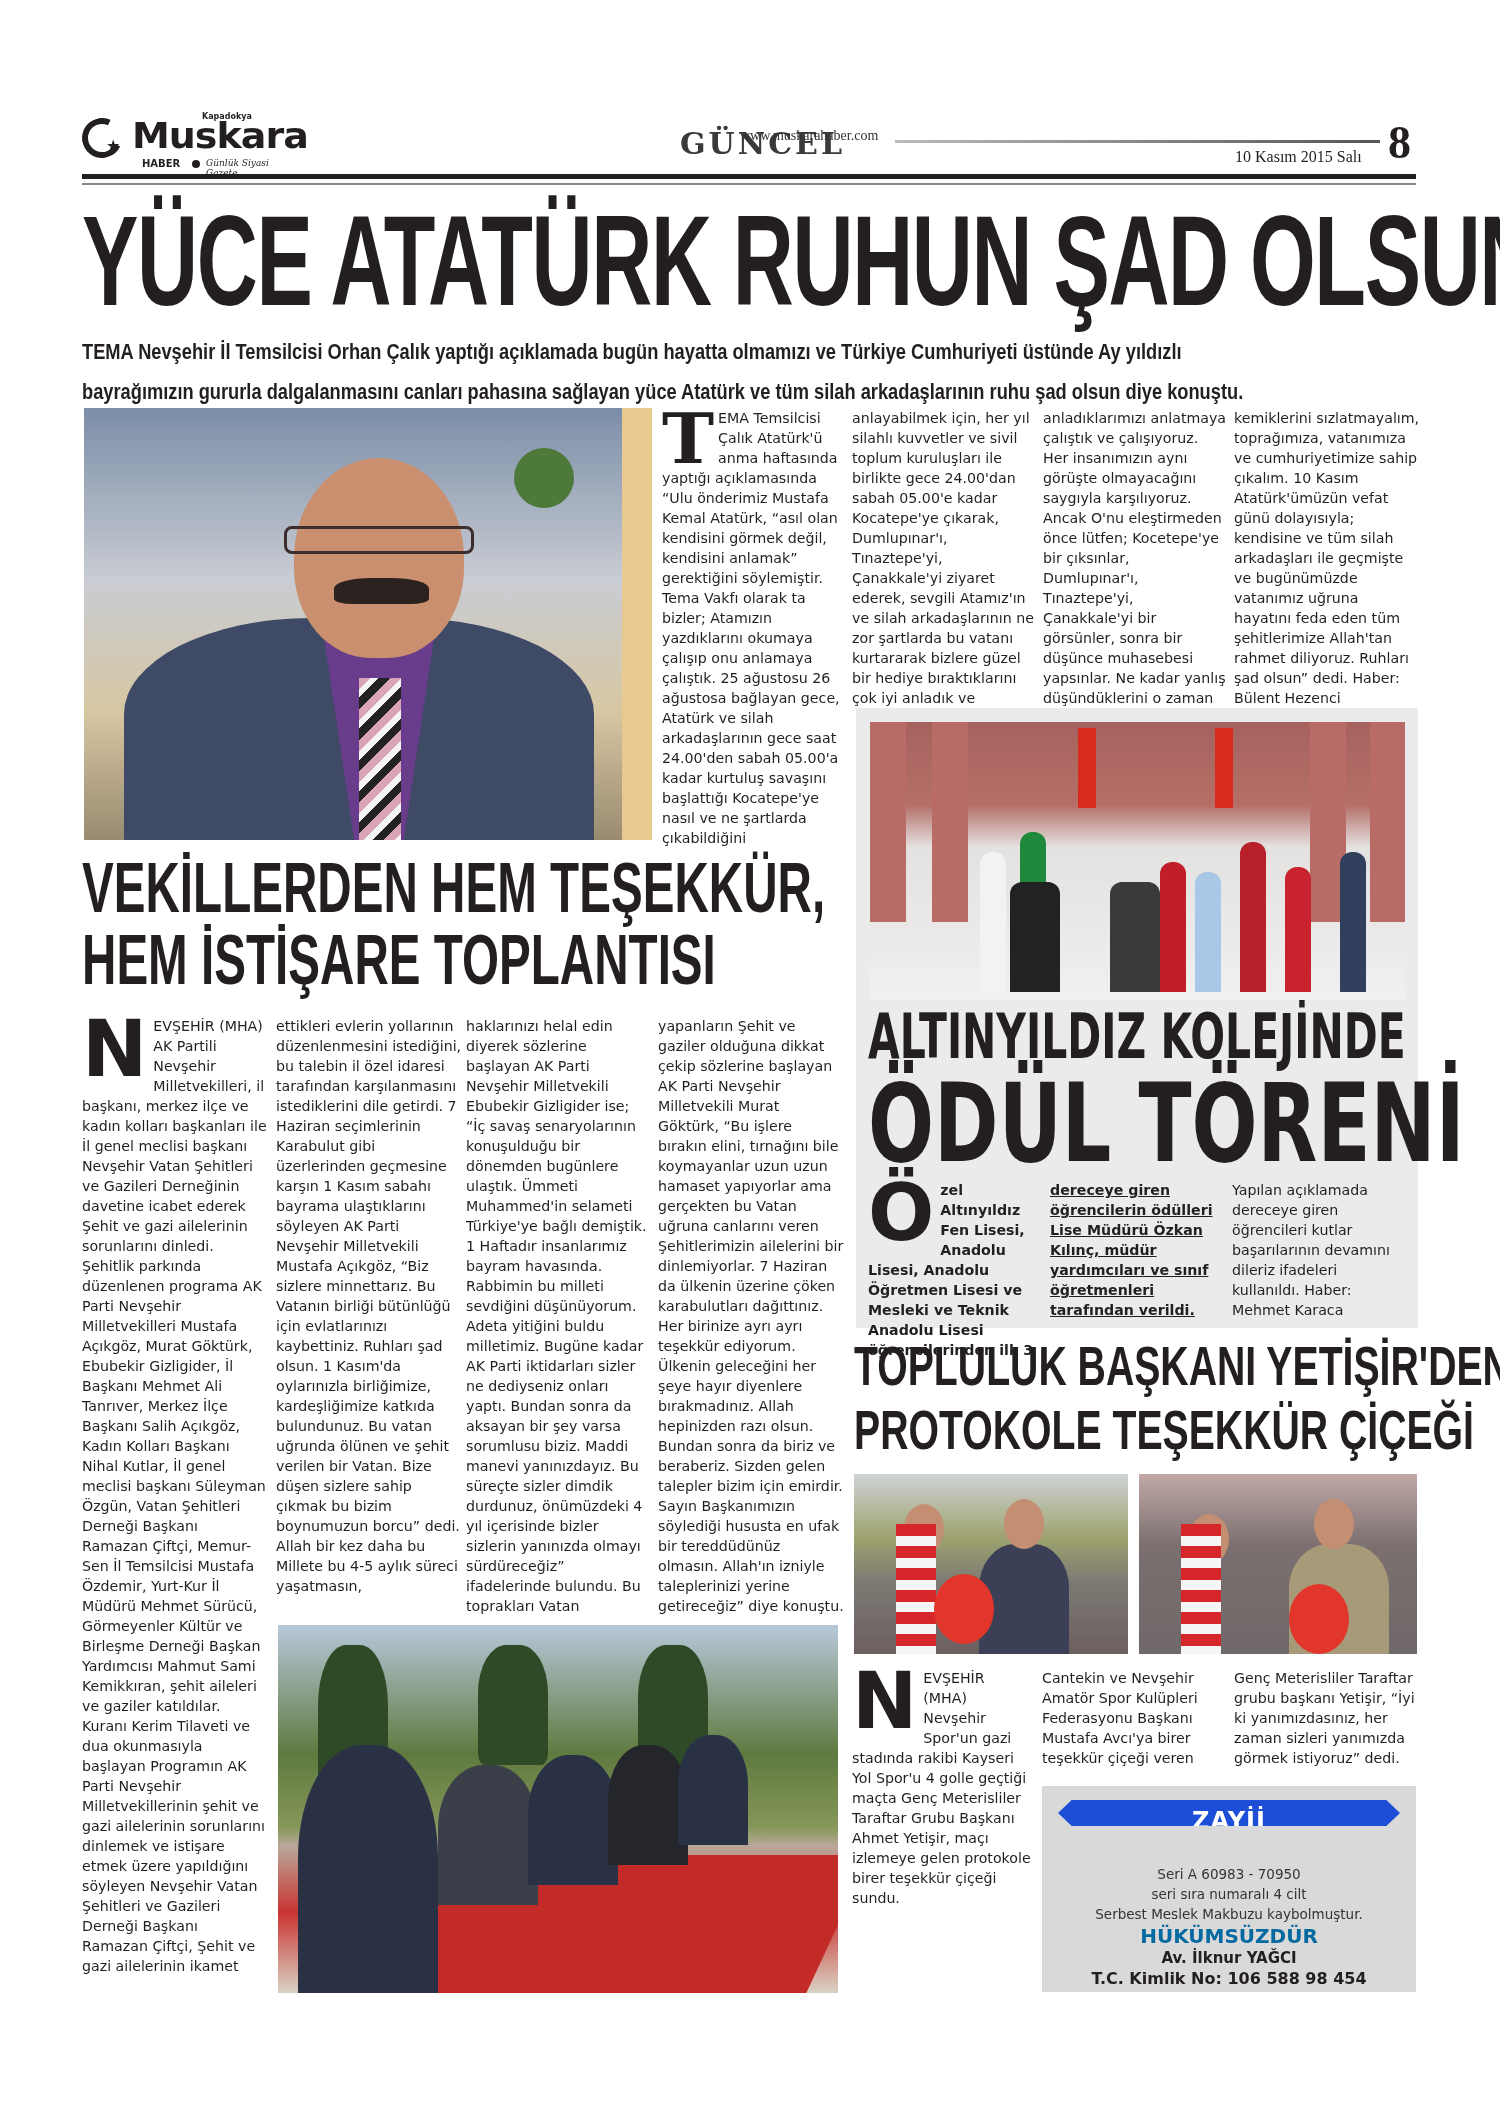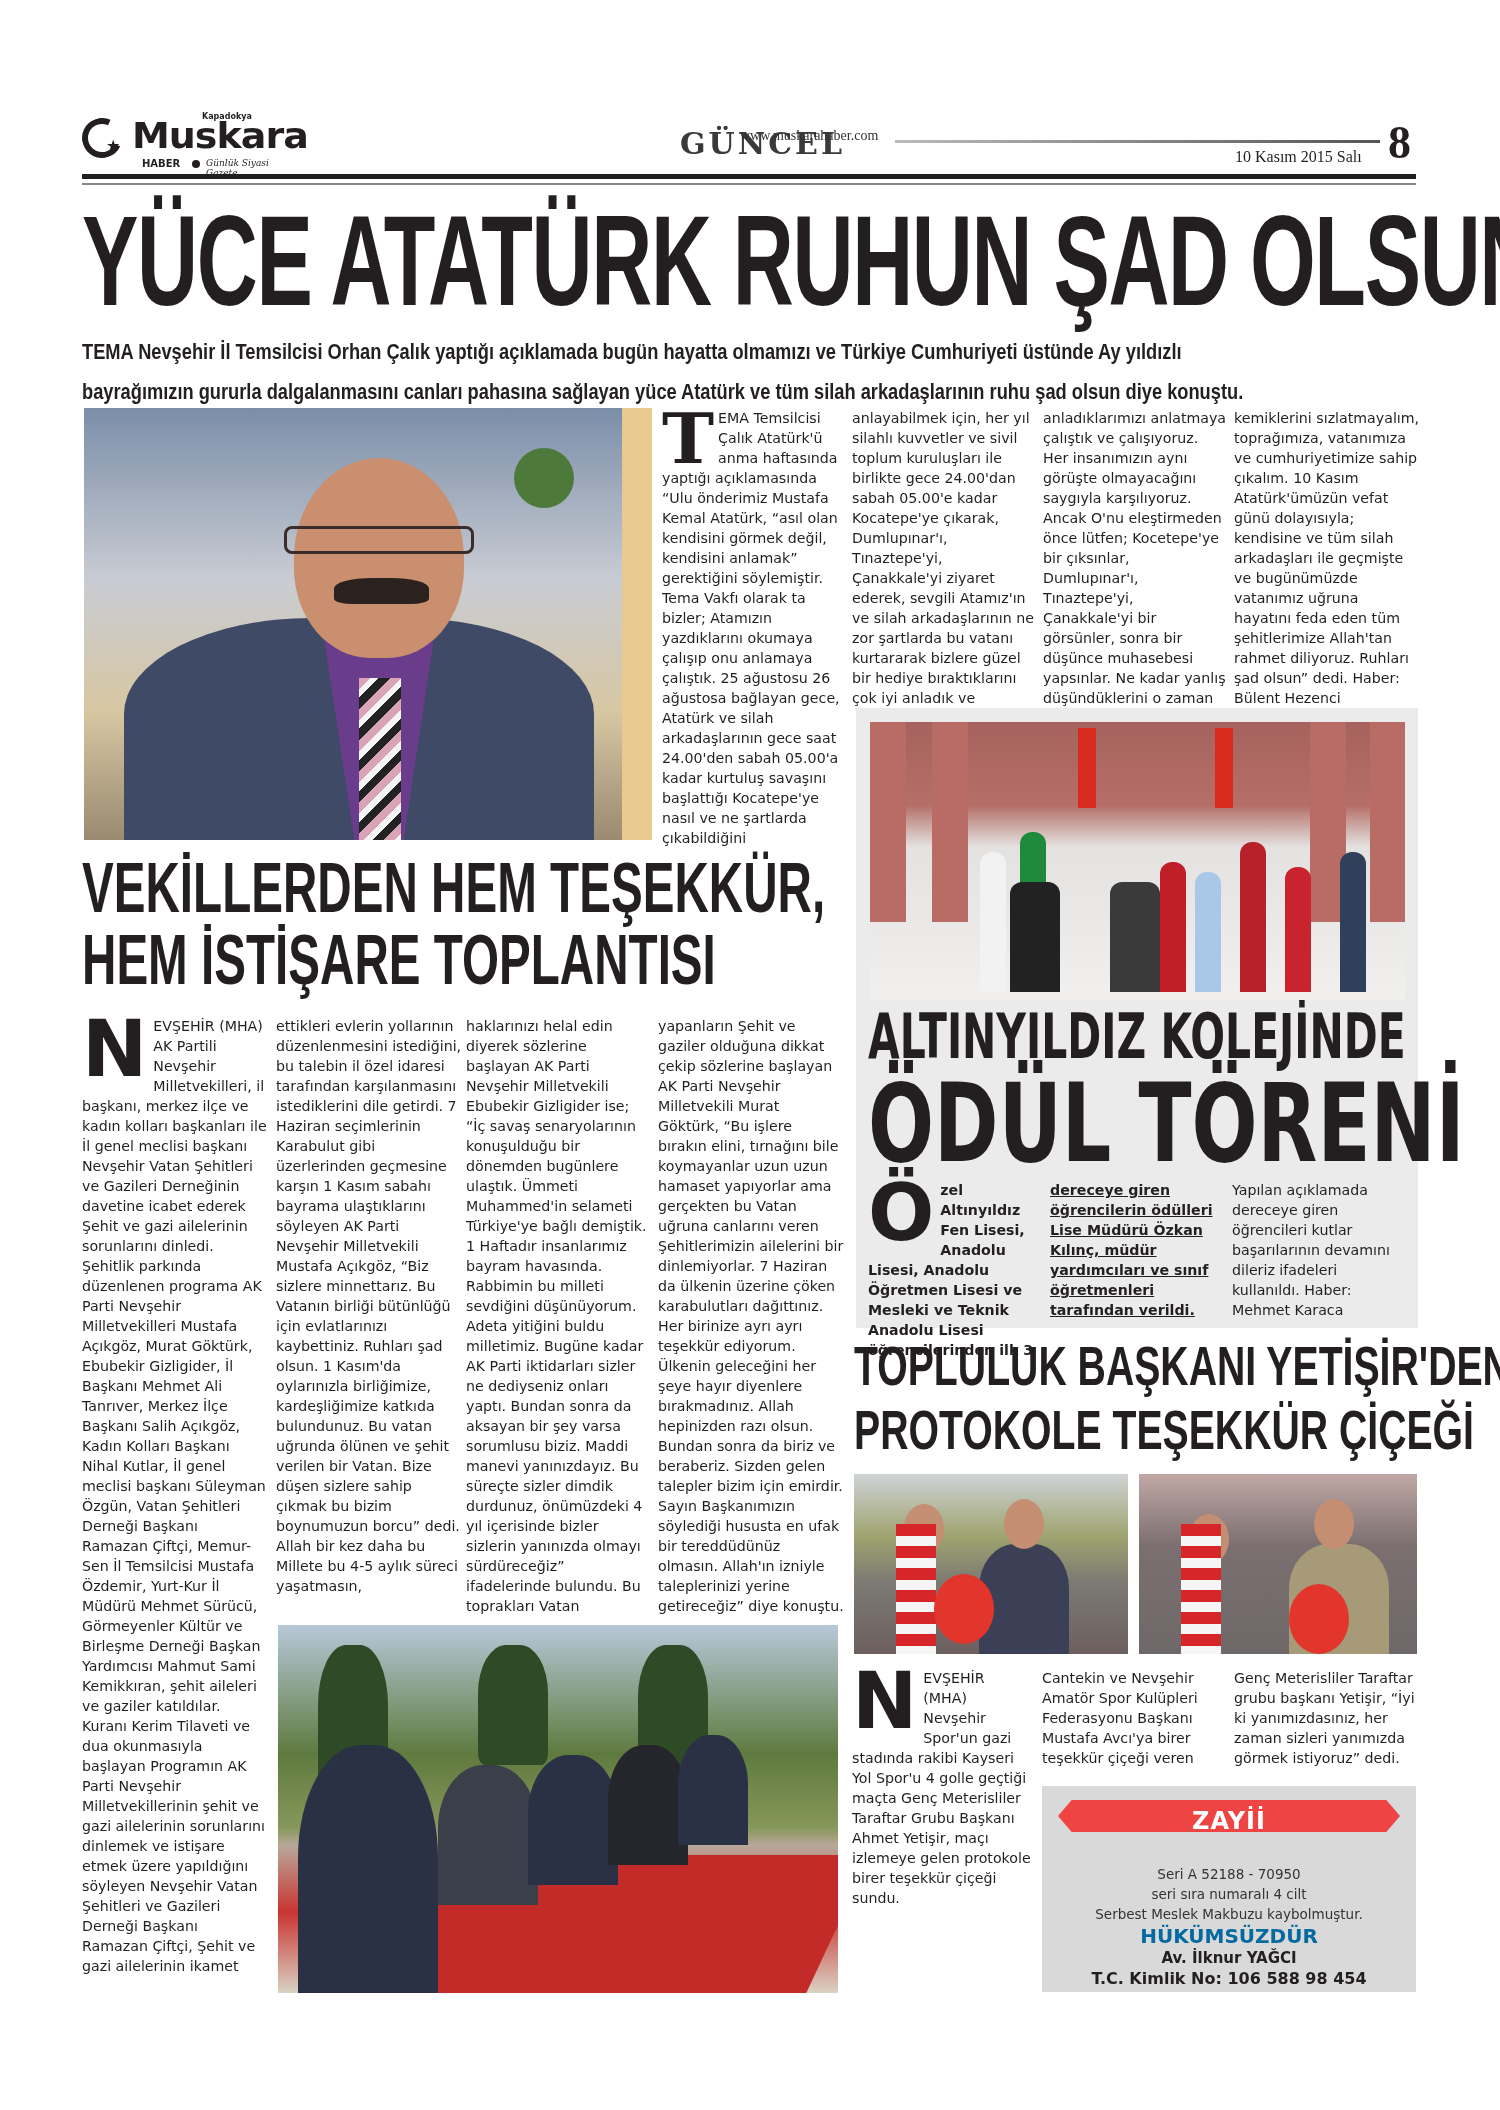--- a/index.html
+++ b/index.html
@@ -73,21 +73,21 @@
   .grey-panel { left: 856px; top: 708px; width: 562px; height: 620px; background: #ebebeb; }
 
   
   .h-vek { left: 82px; top: 852px; font-size: 70px; line-height: 72px; transform: scaleX(0.68); }
   .h-alt1 { left: 868px; top: 1005px; font-size: 62px; line-height: 64px; transform: scaleX(0.66); font-family: "DejaVu Sans", sans-serif; }
   .h-alt2 { left: 868px; top: 1070px; font-size: 108px; line-height: 108px; transform: scaleX(0.72); font-family: "DejaVu Sans", sans-serif; }
   .h-top { left: 854px; top: 1334px; font-size: 56px; line-height: 64px; transform: scaleX(0.70); }
 
   
   .zayi { left: 1042px; top: 1786px; width: 374px; height: 206px; background: #d9d9d9; text-align: center; }
-  .zayi .banner { position: absolute; left: 16px; top: 14px; width: 342px; height: 32px; background: #ef4444; clip-path: polygon(4% 0, 96% 0, 100% 50%, 96% 100%, 4% 100%, 0 50%); }
+  .zayi .banner { position: absolute; left: 16px; top: 14px; width: 342px; height: 26px; background: #1d4ed8; clip-path: polygon(4% 0, 96% 0, 100% 50%, 96% 100%, 4% 100%, 0 50%); }
   .zayi .banner span { display: block; color: #fff; font-family: "DejaVu Sans", sans-serif; font-weight: bold; font-size: 24px; line-height: 42px; letter-spacing: 1px; }
   .zayi .line { position: absolute; left: 0; width: 374px; font-family: "DejaVu Sans", sans-serif; font-size: 13.5px; color: #333; }
   .zayi .hk { font-size: 20px; font-weight: bold; color: #0369a1; }
   .zayi .av { font-size: 15px; font-weight: bold; color: #231f20; }
   .zayi .tc { font-size: 16px; font-weight: bold; color: #231f20; }
 </style>
 </head>
 <body>
 
 <div class="abs logo">
@@ -212,19 +212,19 @@
     <span class="dropcap">N</span><span>EVŞEHİR (MHA) Nevşehir Spor'un gazi stadında rakibi Kayseri Yol Spor'u 4 golle geçtiği maçta Genç Meterisliler Taraftar Grubu Başkanı Ahmet Yetişir, maçı izlemeye gelen protokole birer teşekkür çiçeği sundu.</span>
   </div>
 </div>
 <div class="abs col" style="left:1042px; top:1668px; width:176px;">Cantekin ve Nevşehir Amatör Spor Kulüpleri Federasyonu Başkanı Mustafa Avcı'ya birer teşekkür çiçeği veren</div>
 <div class="abs col" style="left:1234px; top:1668px; width:186px;">Genç Meterisliler Taraftar grubu başkanı Yetişir, “İyi ki yanımızdasınız, her zaman sizleri yanımızda görmek istiyoruz” dedi.</div>
 
 <div class="abs zayi">
   <div class="banner">
       <span>ZAYİİ</span>
     </div>
-  <div class="line" style="top:80px;">Seri A 52188 - 70950</div>
+  <div class="line" style="top:80px;">Seri A 60983 - 70950</div>
   <div class="line" style="top:100px;">seri sıra numaralı 4 cilt</div>
   <div class="line" style="top:120px;">Serbest Meslek Makbuzu kaybolmuştur.</div>
   <div class="line hk" style="top:138px;">HÜKÜMSÜZDÜR</div>
   <div class="line av" style="top:163px;">Av. İlknur YAĞCI</div>
   <div class="line tc" style="top:183px;">T.C. Kimlik No: 106 588 98 454</div>
 </div>
 
 </body></html>

